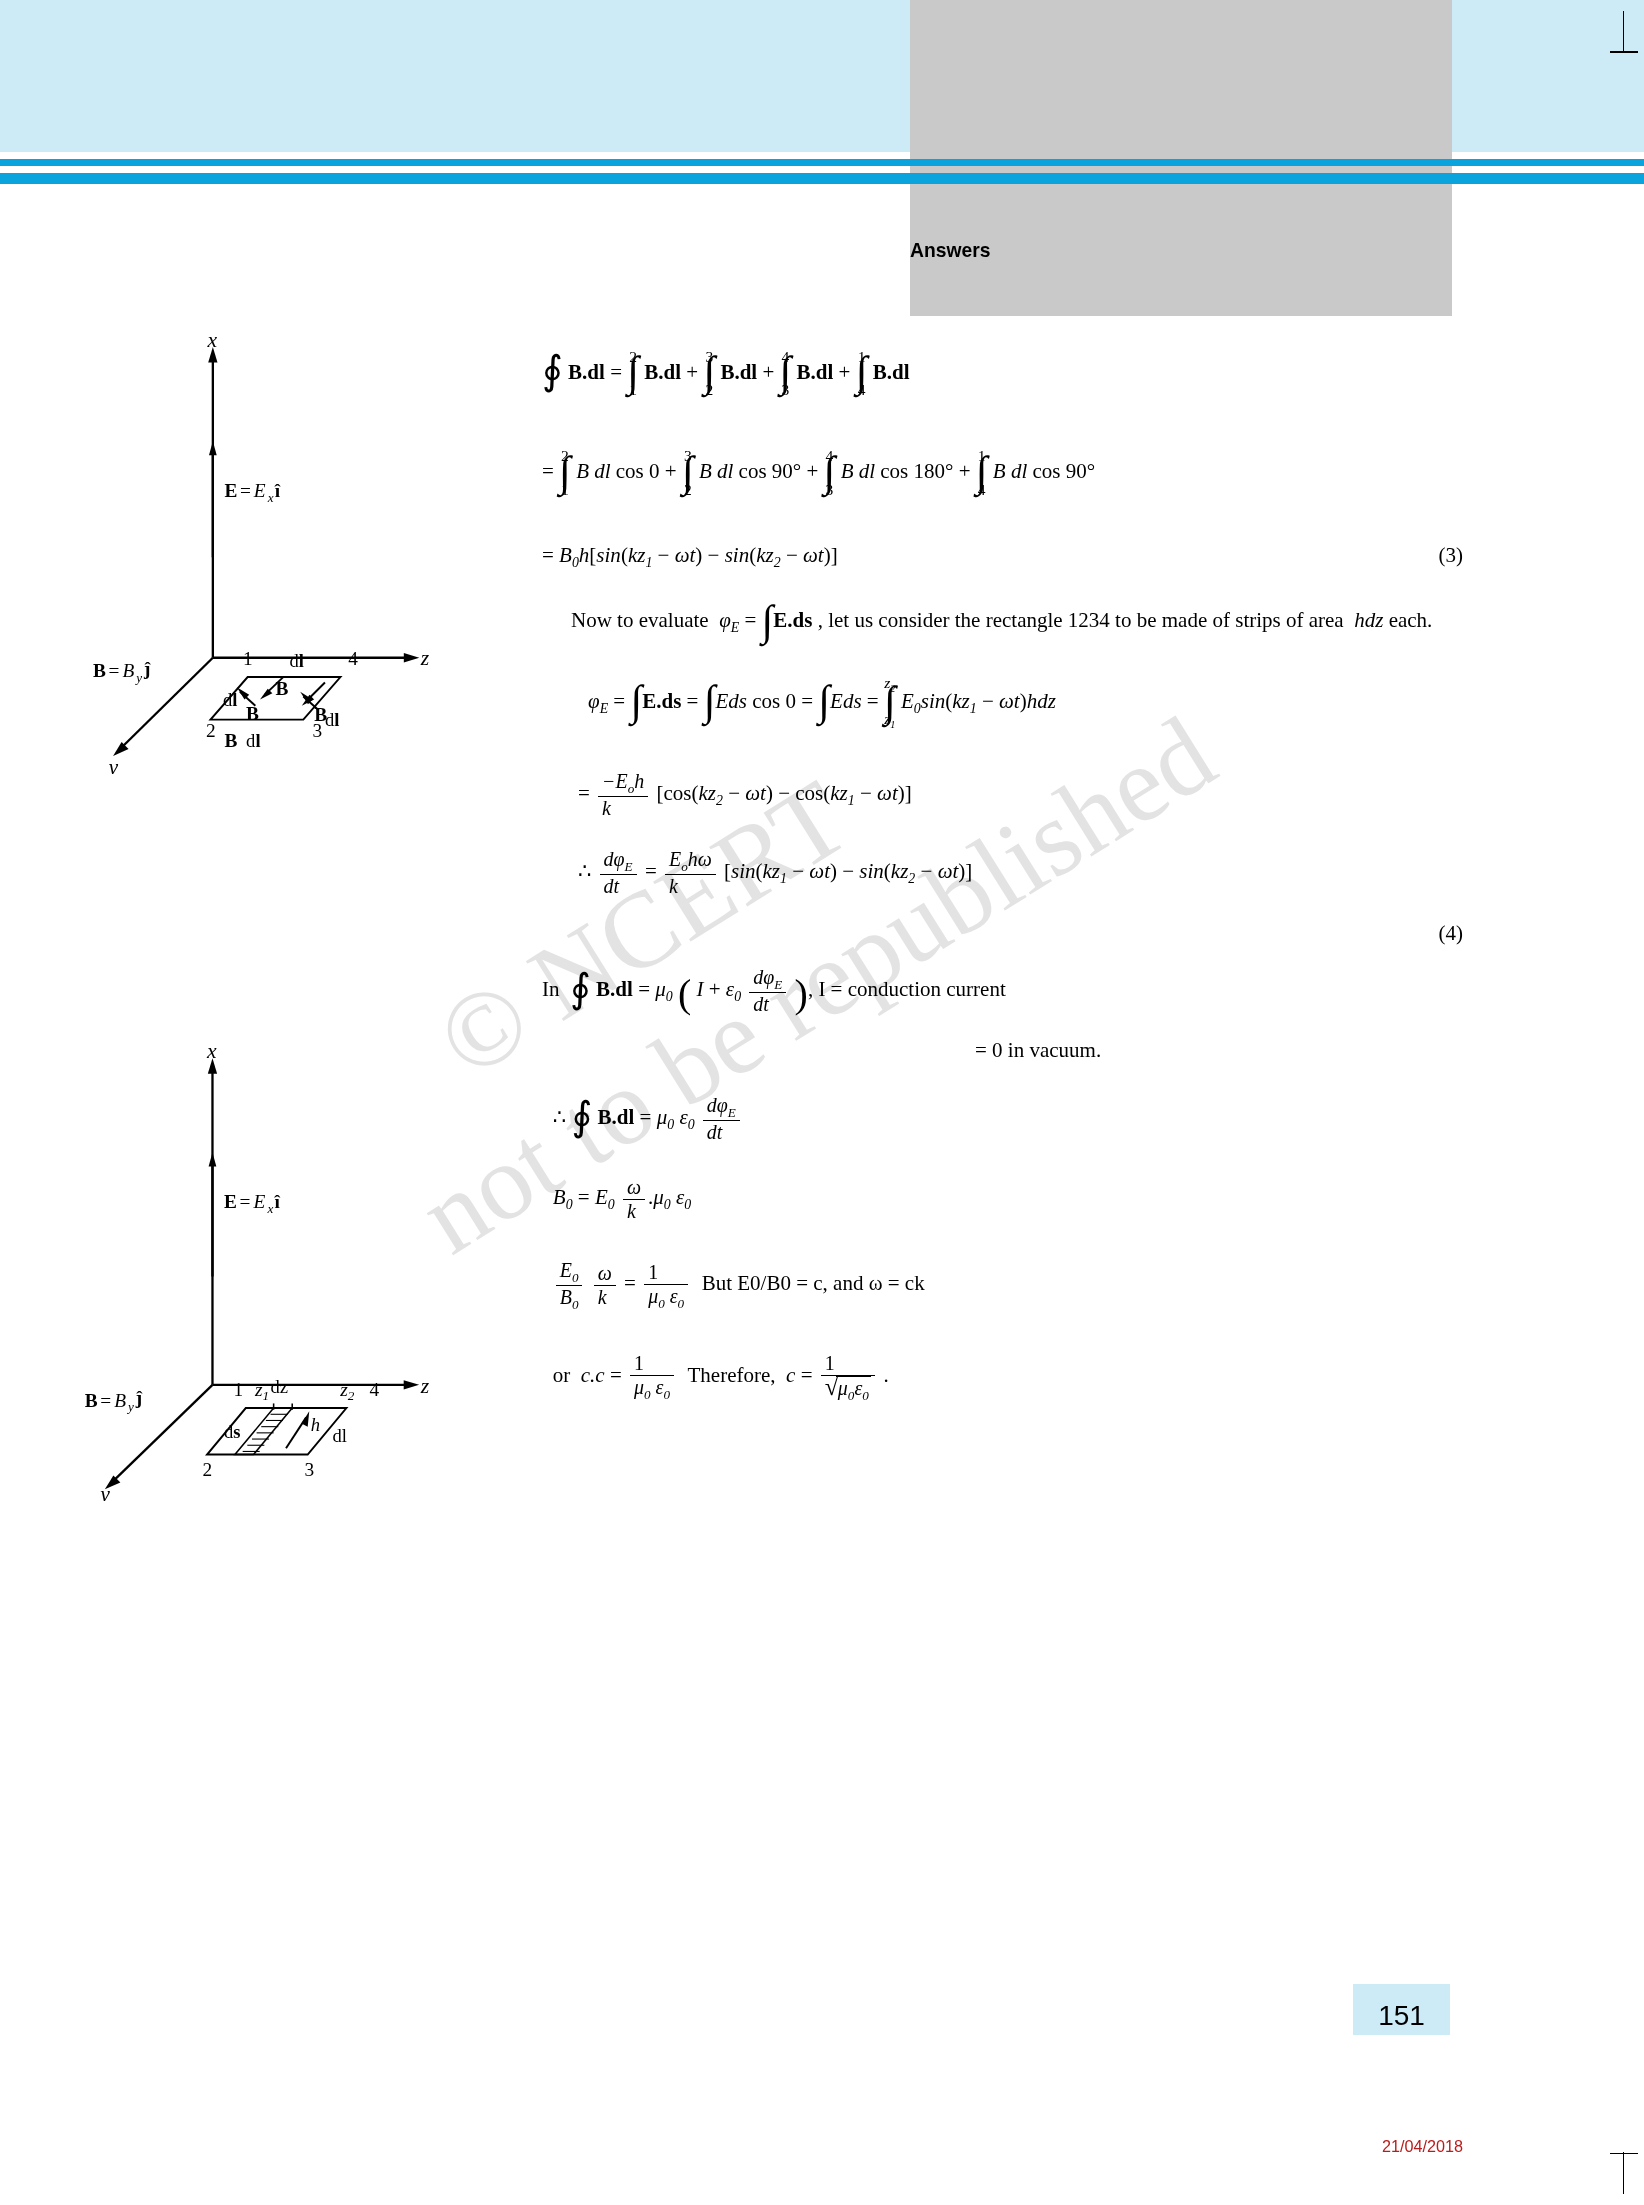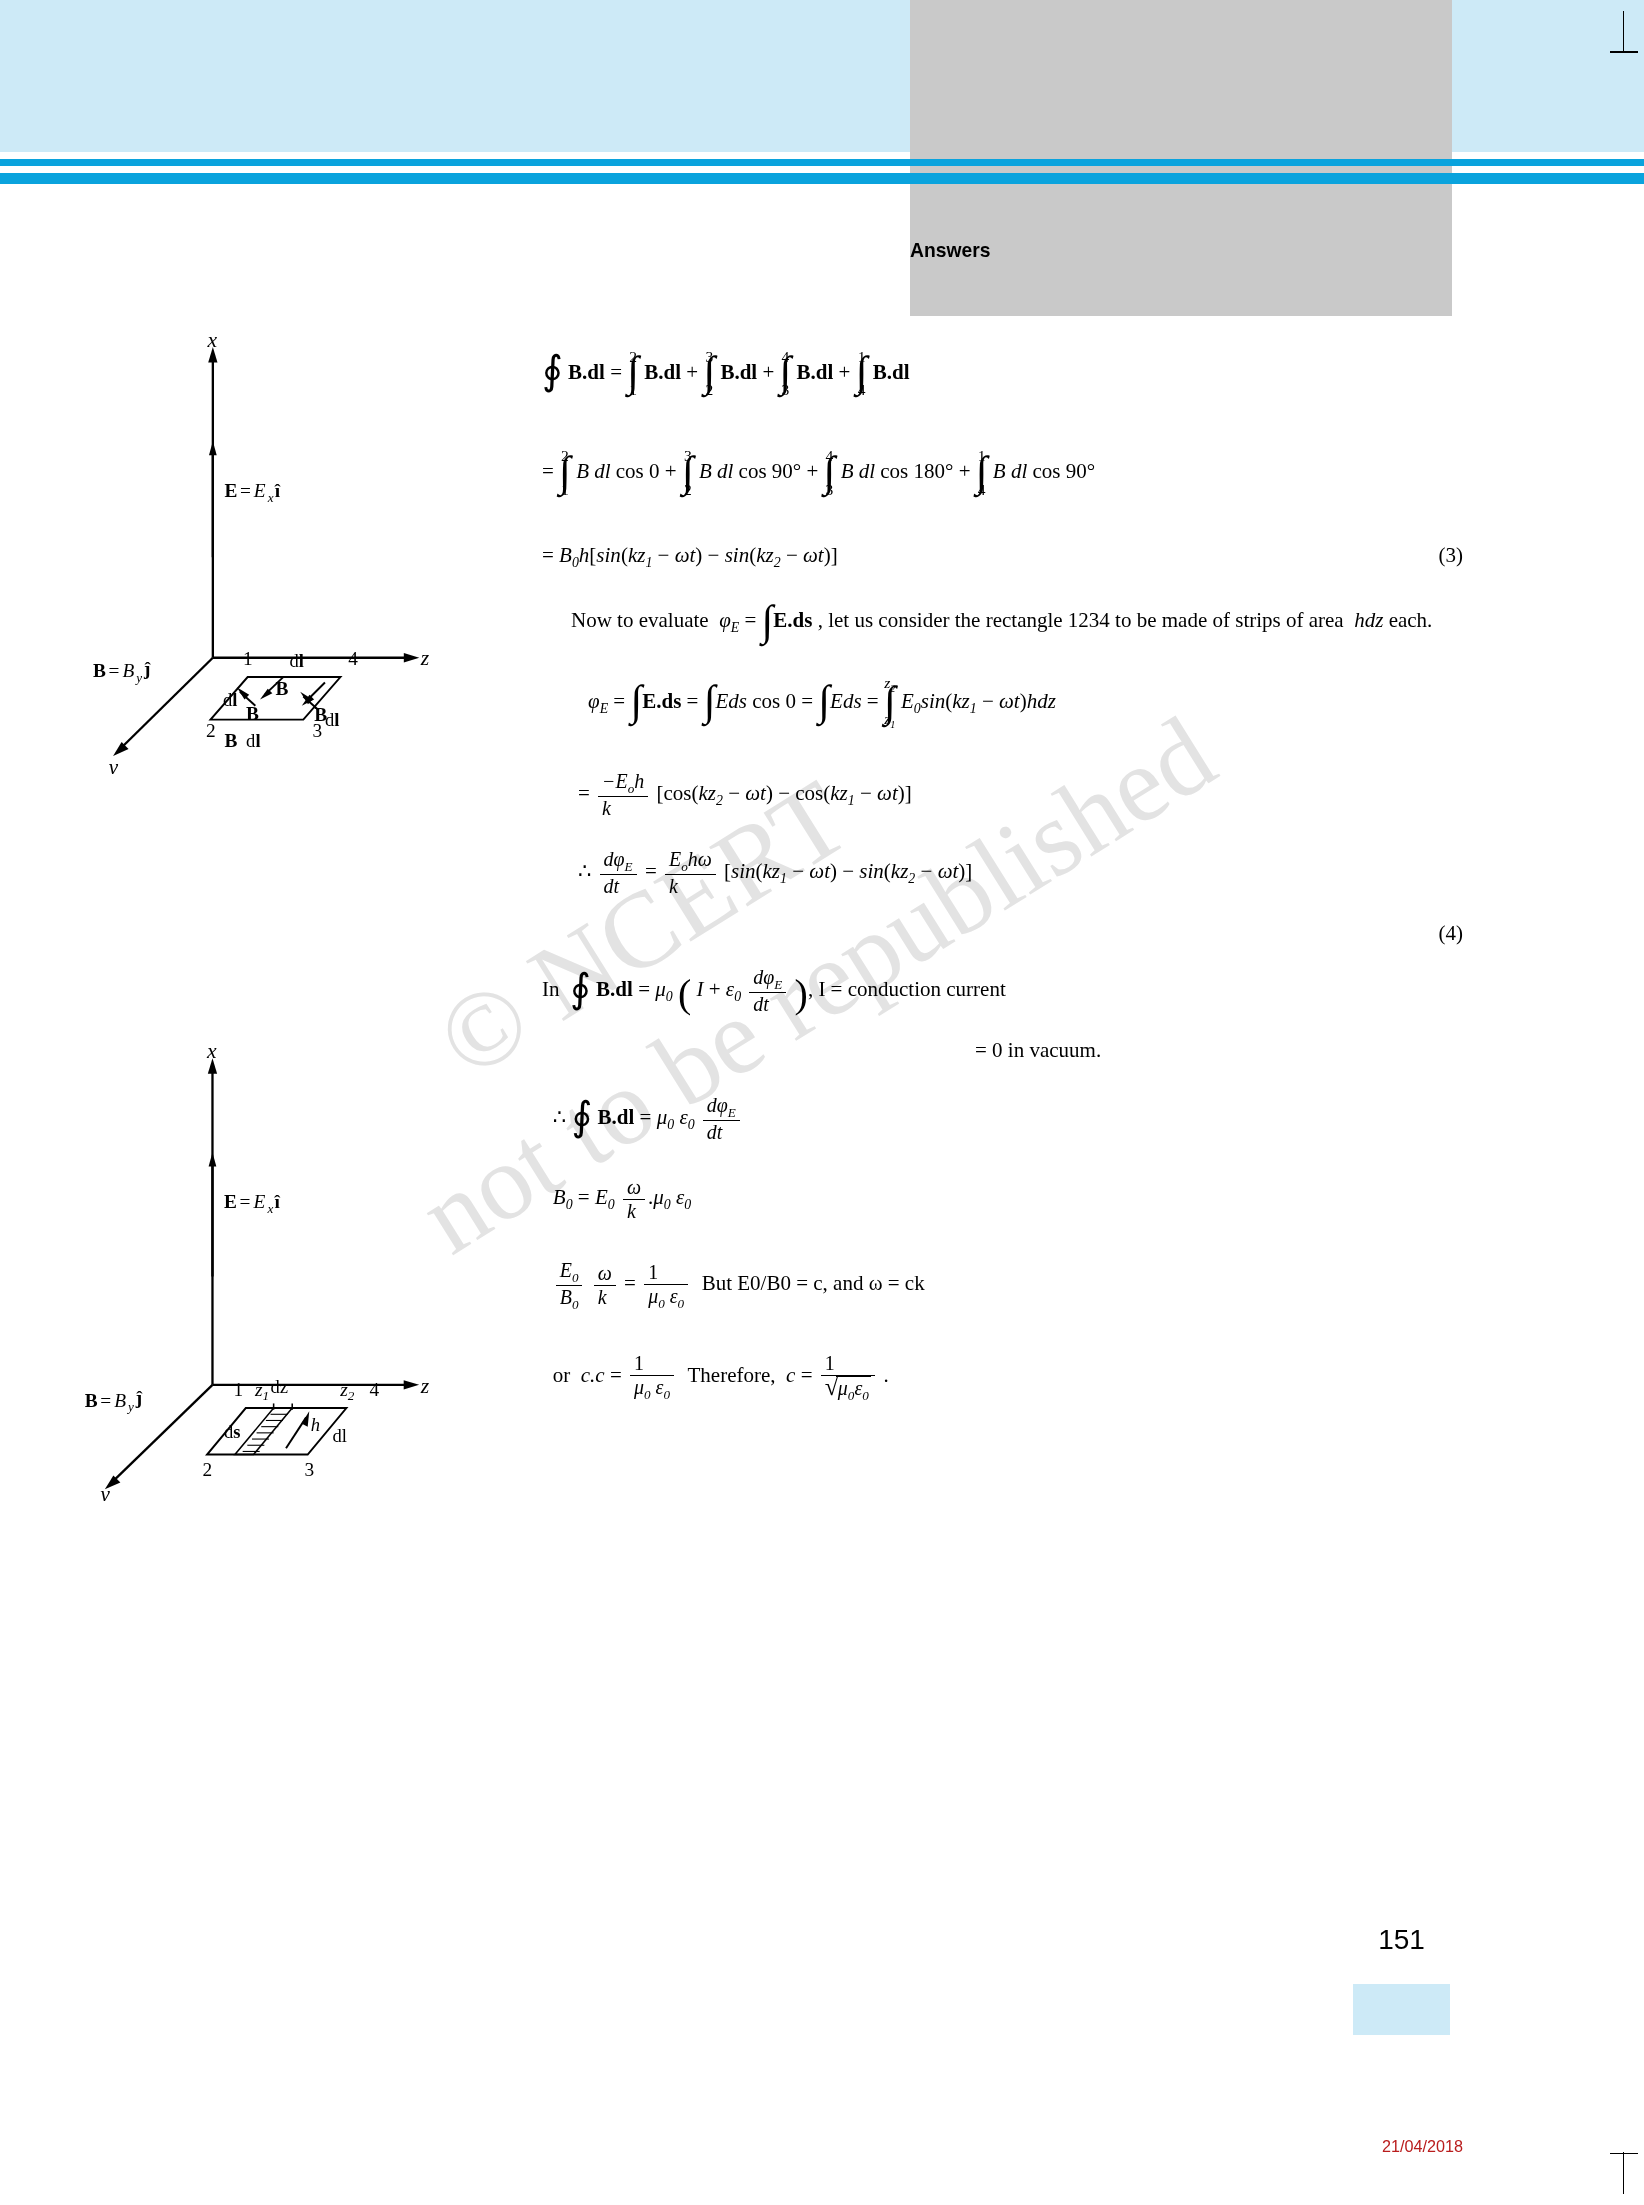--- a/index.html
+++ b/index.html
@@ -99,21 +99,21 @@
   .fig { position:absolute; }
   #fig1 { left:93px; top:325px; width:433px; height:449px; }
   #fig2 { left:77px; top:1021px; width:449px; height:480px; }
 
   
   .pageno-box {
     position:absolute; left:1353px; top:1984px; width:97px; height:51px;
     background:#cdeaf7;
   }
   .pageno {
-    position:absolute; left:1353px; top:1924px; width:97px;
+    position:absolute; left:1353px; top:2000px; width:97px;
     text-align:center; font-family:"Liberation Sans", sans-serif;
     font-size:28px; color:#000;
   }
   .date {
     position:absolute; left:1308px; top:2137px; width:155px;
     text-align:right;
     font-family:"Liberation Sans", sans-serif; font-size:16.2px; color:#b91c1c;
   }
 </style>
 </head>

